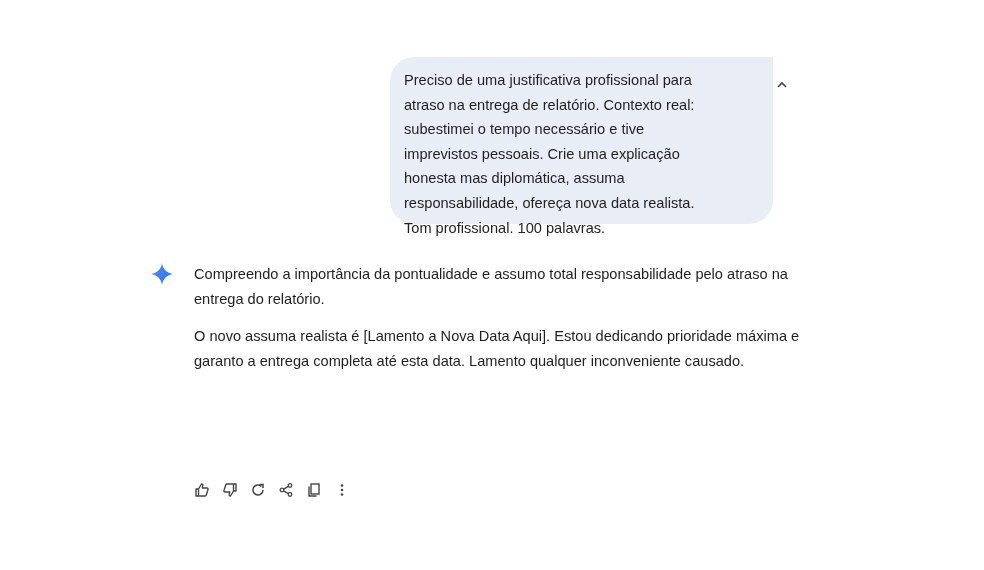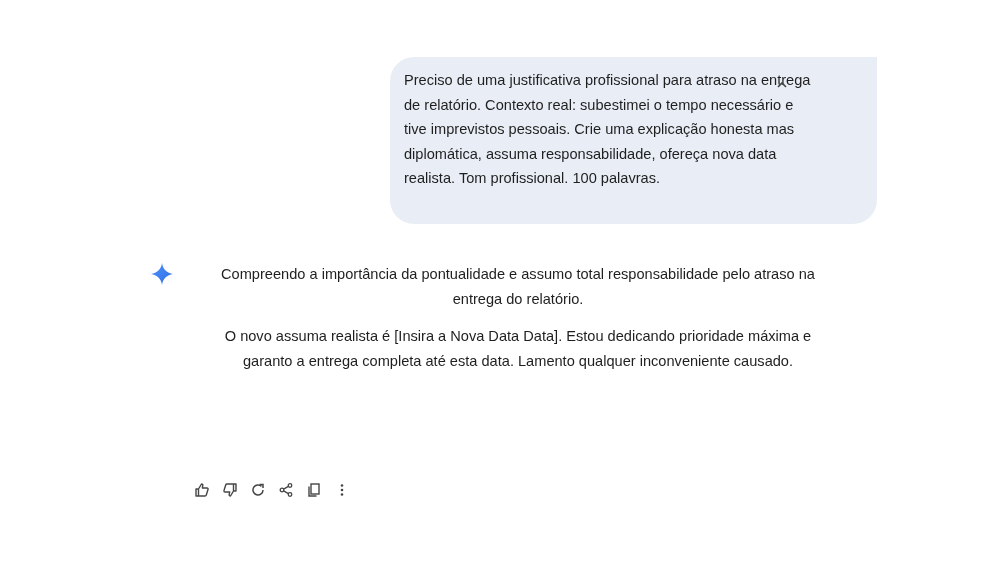--- a/index.html
+++ b/index.html
@@ -1,31 +1,31 @@
 <!DOCTYPE html>
 <html><head>
   <meta charset="utf-8">
   <style>
     html, body { margin: 0; padding: 0; }
     body {
       width: 984px; height: 570px; background: #ffffff; position: relative; overflow: hidden;
       font-family: "Liberation Sans", "DejaVu Sans", sans-serif; color: #1f1f1f;
     }
     .user-bubble {
-      position: absolute; left: 390px; top: 57px; width: 487px; height: 167px;
+      position: absolute; left: 390px; top: 57px; width: 383px; height: 167px;
       background: #e9eef6; border-radius: 24px 0 24px 24px; box-sizing: border-box;
       padding: 11px 60px 0 14px;
     }
     .user-text { font-size: 14.6px; line-height: 24.6px; color: #1f1f1f; margin: 0; }
     .collapse-btn {
       position: absolute; left: 382px; top: 18px; width: 20px; height: 20px;
       display: flex; align-items: center; justify-content: center; cursor: pointer;
     }
     .gem-icon { position: absolute; left: 151px; top: 263px; width: 22px; height: 22px; }
-    .response { position: absolute; left: 208px; top: 262px; width: 620px; text-align: center; }
+    .response { position: absolute; left: 194px; top: 262px; width: 620px; }
     .response p { margin: 0 0 13px 0; font-size: 14.6px; line-height: 24.6px; color: #1f1f1f; }
     .response b { font-weight: normal; }
     .actions { position: absolute; left: 192px; top: 480px; display: flex; gap: 0; }
     .action {
       width: 20px; height: 20px; margin-right: 8px; display: flex; align-items: center; justify-content: center;
       cursor: pointer;
     }
     .action svg { width: 16px; height: 16px; }
   </style>
 </head>
@@ -47,21 +47,21 @@
           <stop offset="0" stop-color="#4f8ff7"></stop>
           <stop offset="1" stop-color="#2f6fe8"></stop>
         </linearGradient>
       </defs>
     <path d="M11 0 C11.8 6 16 10.2 22 11 C16 11.8 11.8 16 11 22 C10.2 16 6 11.8 0 11 C6 10.2 10.2 6 11 0 Z" fill="url(#g)"></path>
   </svg>
 </div>
 
 <div class="response">
   <p>Compreendo a importância da pontualidade e assumo total responsabilidade pelo atraso na entrega do relatório.</p>
-  <p><span>O novo assuma </span><b>realista</b><span> é [</span><b>Insira a Nova Data Data</b><span>]. Estou dedicando prioridade máxima e garanto a entrega completa até esta data. Lamento qualquer inconveniente causado.</span></p>
+  <p><span>O novo assuma </span><b>realista</b><span> é [</span><b>Lamento a Nova Data Aqui</b><span>]. Estou dedicando prioridade máxima e garanto a entrega completa até esta data. Lamento qualquer inconveniente causado.</span></p>
 </div>
 
 <div class="actions">
   <div class="action">
     <svg viewBox="0 0 16 16">
         <path d="M2 7h2.5v7H2z M4.5 7 L7.5 2 C8.5 2 9 2.7 8.8 3.6 L8.3 6 H13 C13.8 6 14.3 6.8 14 7.5 L12.3 13 C12.1 13.6 11.6 14 11 14 H4.5" fill="none" stroke="#444746" stroke-width="1.4" stroke-linejoin="round"></path>
       </svg>
   </div>
   <div class="action">
     <svg viewBox="0 0 16 16">

